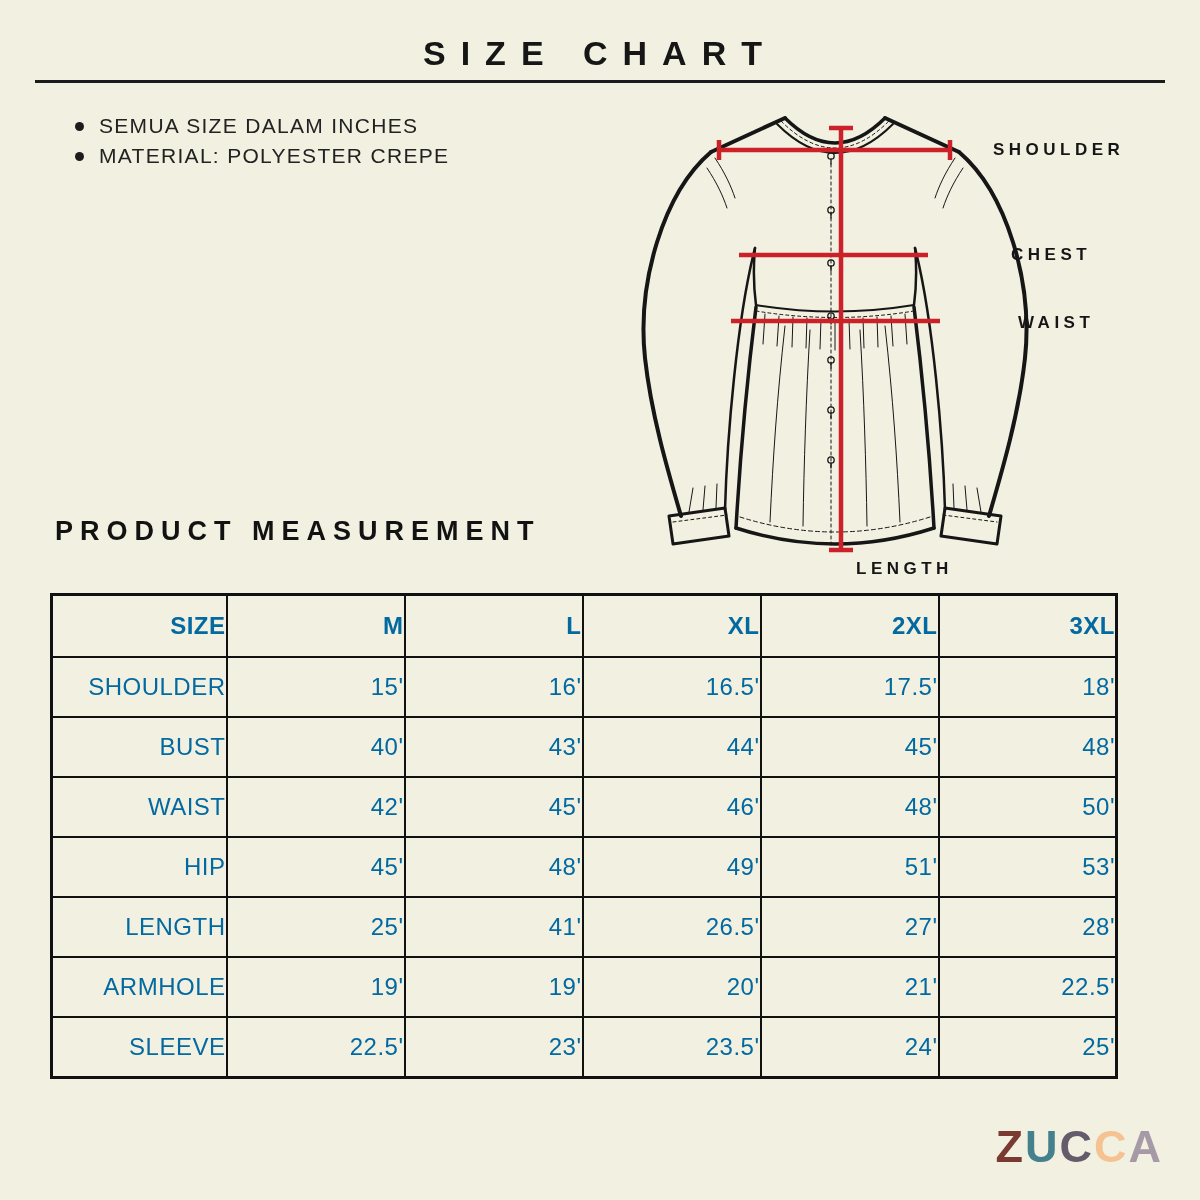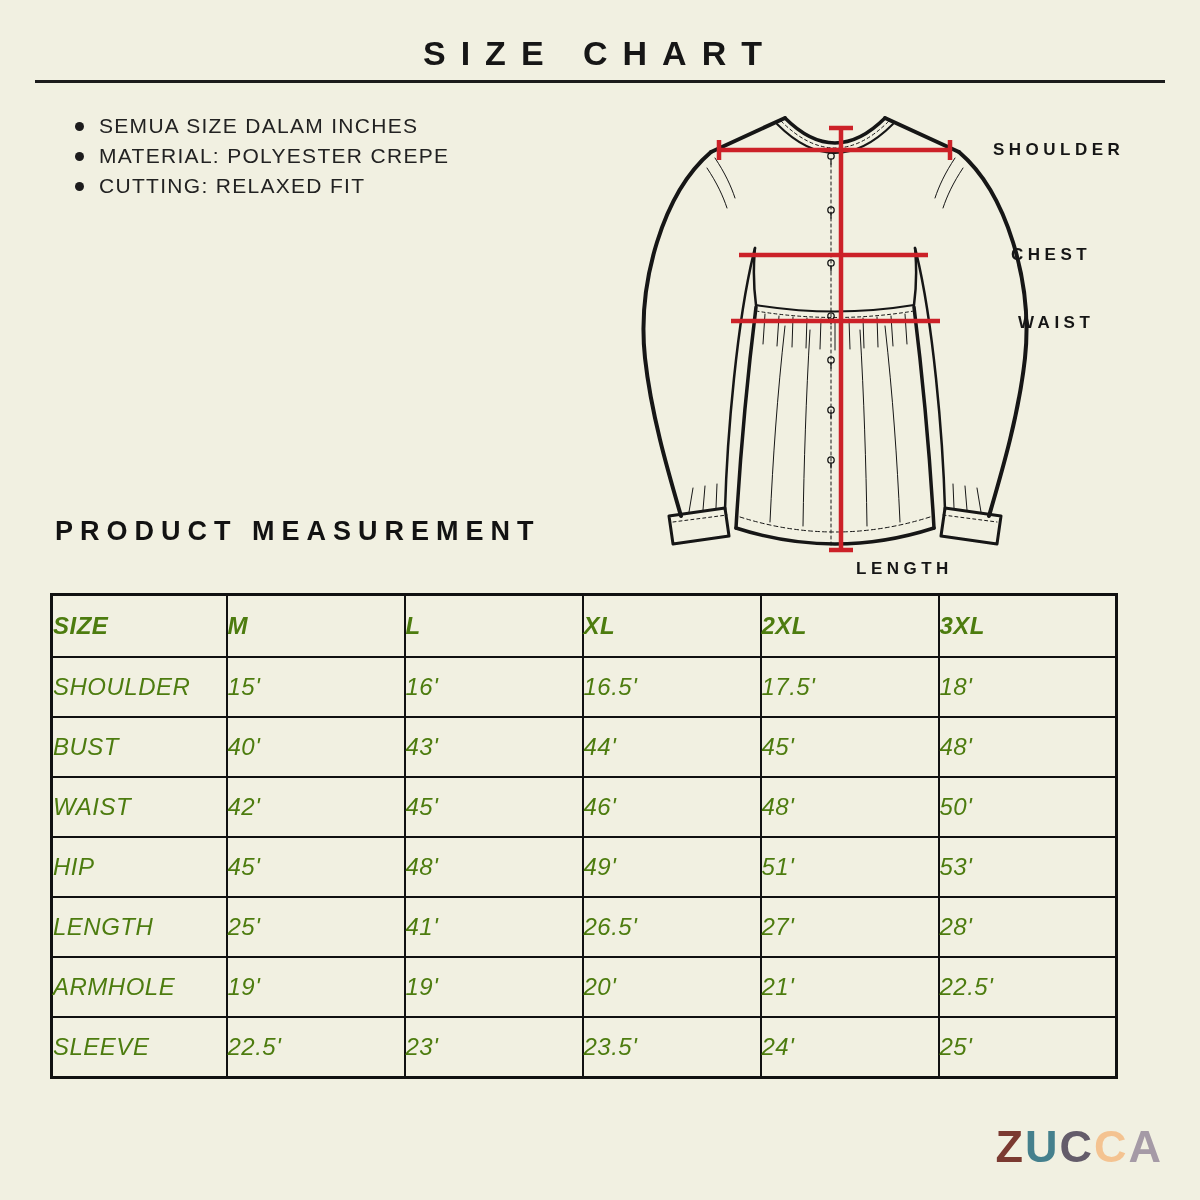--- a/index.html
+++ b/index.html
@@ -47,22 +47,22 @@
   }
   
   table.size{
     position:absolute;left:50px;top:593px;width:1065px;
     border-collapse:collapse;table-layout:fixed;
     font-family:"Liberation Sans",sans-serif;
   }
   table.size col.c0{width:175px;}
   table.size col.cv{width:178px;}
   table.size th,table.size td{
-    border:2px solid #111;text-align:left;vertical-align:middle;
-    color:#4d7c0f;background:transparent;padding:0;font-style:italic;
+    border:2px solid #111;text-align:right;vertical-align:middle;
+    color:#0369a1;background:transparent;padding:0;
   }
   table.size{border:3px solid #111;}
   table.size th{height:60px;font-size:24px;font-weight:bold;letter-spacing:0.5px;}
   table.size td{height:58px;font-size:24px;font-weight:normal;letter-spacing:0.5px;}
   
   .foot-note{
     position:absolute;left:38px;top:1112px;width:850px;
     font-size:20px;font-weight:bold;color:#63625a;
     line-height:31px;letter-spacing:0.2px;
   }
@@ -75,21 +75,20 @@
 <body>
 
 <div id="canvas">
 
   <div class="title">SIZE CHART</div>
   <div class="title-rule"></div>
 
   <ul class="notes">
     <li><span class="dot"></span><span>SEMUA SIZE DALAM INCHES</span></li>
     <li><span class="dot"></span><span>MATERIAL: POLYESTER CREPE</span></li>
-    <li><span class="dot"></span><span>CUTTING: RELAXED FIT</span></li>
   </ul>
 
   <div class="diagram">
     <svg width="450" height="485" viewBox="0 0 450 485">
 
       <g fill="none" stroke="#161616" stroke-linecap="round" stroke-linejoin="round">
 
         <path d="M170,20 Q220,70 270,20" stroke-width="3.5"></path>
         <path d="M162,26 Q220,84 278,26" stroke-width="2"></path>
         <path d="M166,23 Q220,77 274,23" stroke-width="1" stroke-dasharray="3,3"></path>

